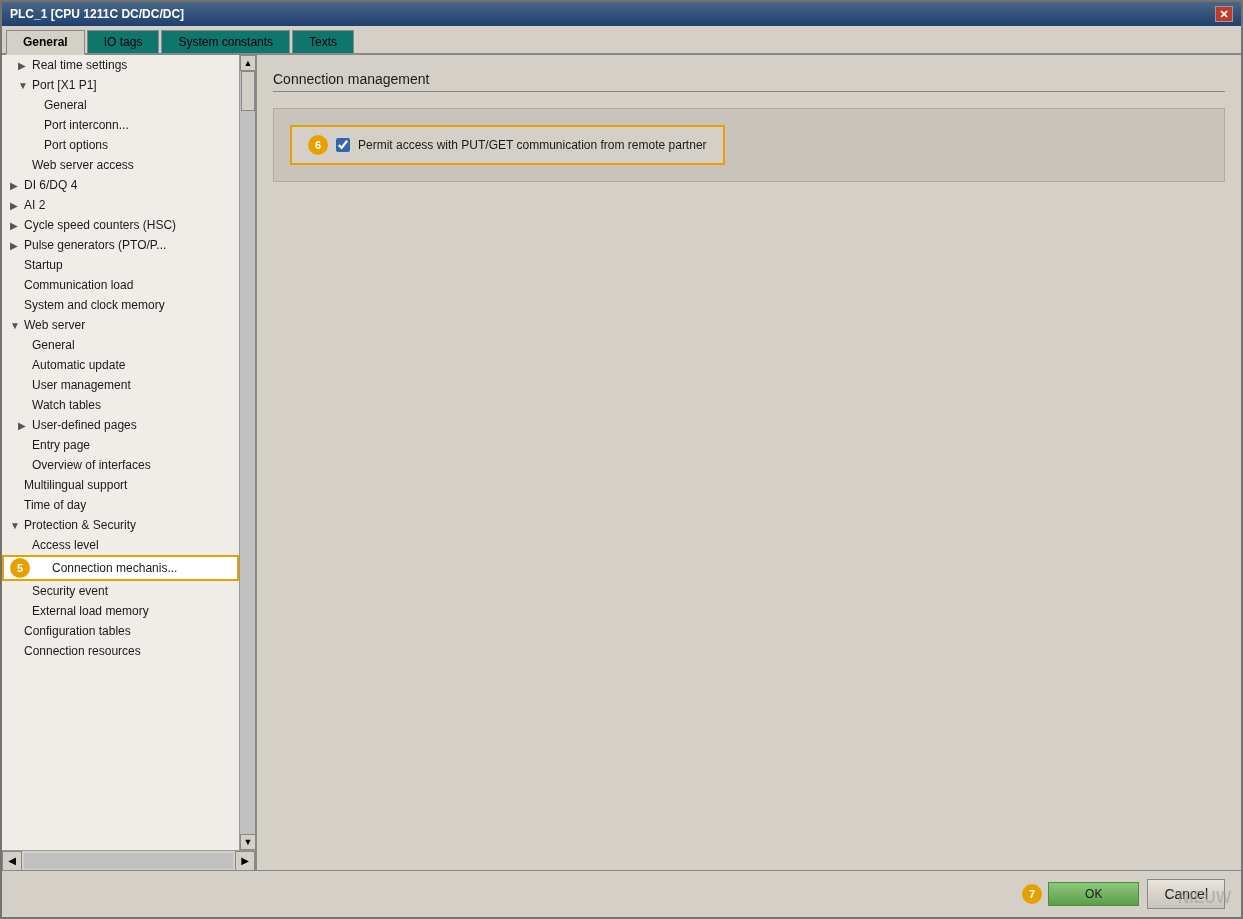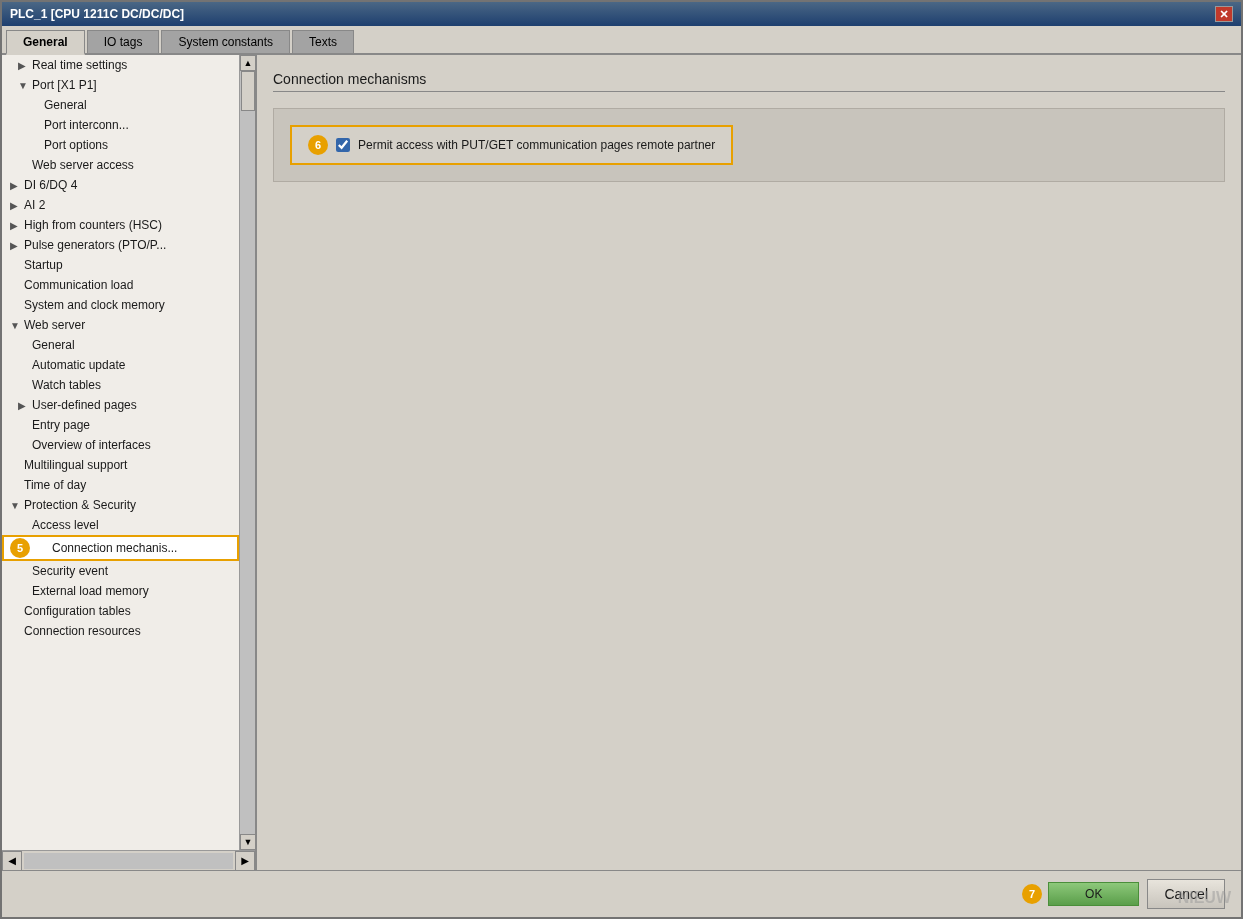--- a/index.html
+++ b/index.html
@@ -51,21 +51,21 @@
       align-items: flex-end;
       padding: 4px 4px 0 4px;
       border-bottom: 2px solid #888;
       flex-shrink: 0;
     }
 
     .tab {
       padding: 4px 16px;
       border: 1px solid #888;
       border-bottom: none;
-      background: #a3a3a3;
+      background: #0f766e;
       cursor: pointer;
       margin-right: 2px;
       font-size: 12px;
     }
 
     .tab.active {
       background: #d4d0c8;
       font-weight: bold;
       border-bottom: 2px solid #d4d0c8;
       margin-bottom: -2px;
@@ -344,21 +344,21 @@
           <div class="tree-item">
             <span class="arrow">▶</span>
             <span>DI 6/DQ 4</span>
           </div>
           <div class="tree-item">
             <span class="arrow">▶</span>
             <span>AI 2</span>
           </div>
           <div class="tree-item">
             <span class="arrow">▶</span>
-            <span>High from counters (HSC)</span>
+            <span>Cycle speed counters (HSC)</span>
           </div>
           <div class="tree-item">
             <span class="arrow">▶</span>
             <span>Pulse generators (PTO/P...</span>
           </div>
           <div class="tree-item">
             <span class="arrow"></span>
             <span>Startup</span>
           </div>
           <div class="tree-item">
@@ -373,20 +373,24 @@
             <span class="arrow">▼</span>
             <span>Web server</span>
           </div>
           <div class="tree-item indent-1">
             <span class="arrow"></span>
             <span>General</span>
           </div>
           <div class="tree-item indent-1">
             <span class="arrow"></span>
             <span>Automatic update</span>
+          </div>
+          <div class="tree-item indent-1">
+            <span class="arrow"></span>
+            <span>User management</span>
           </div>
           <div class="tree-item indent-1">
             <span class="arrow"></span>
             <span>Watch tables</span>
           </div>
           <div class="tree-item indent-1">
             <span class="arrow">▶</span>
             <span>User-defined pages</span>
           </div>
           <div class="tree-item indent-1">
@@ -447,27 +451,27 @@
       </div>
 
       <div class="scrollbar-bottom">
         <div class="scroll-btn">◀</div>
         <div class="scroll-track"></div>
         <div class="scroll-btn">▶</div>
       </div>
     </div>
 
     <div class="main-panel">
-      <div class="panel-title">Connection mechanisms</div>
+      <div class="panel-title">Connection management</div>
 
       <div class="checkbox-section">
         <div class="checkbox-row">
           <div class="step-badge">6</div>
           <input type="checkbox" class="checkbox-input" checked="" style="">
-          <label class="checkbox-label">Permit access with PUT/GET communication pages remote partner</label>
+          <label class="checkbox-label">Permit access with PUT/GET communication from remote partner</label>
         </div>
       </div>
     </div>
   </div>
 
   <div class="footer">
     <div class="btn-ok-wrapper">
       <div class="step-badge">7</div>
       <button class="btn-ok">OK</button>
     </div>

